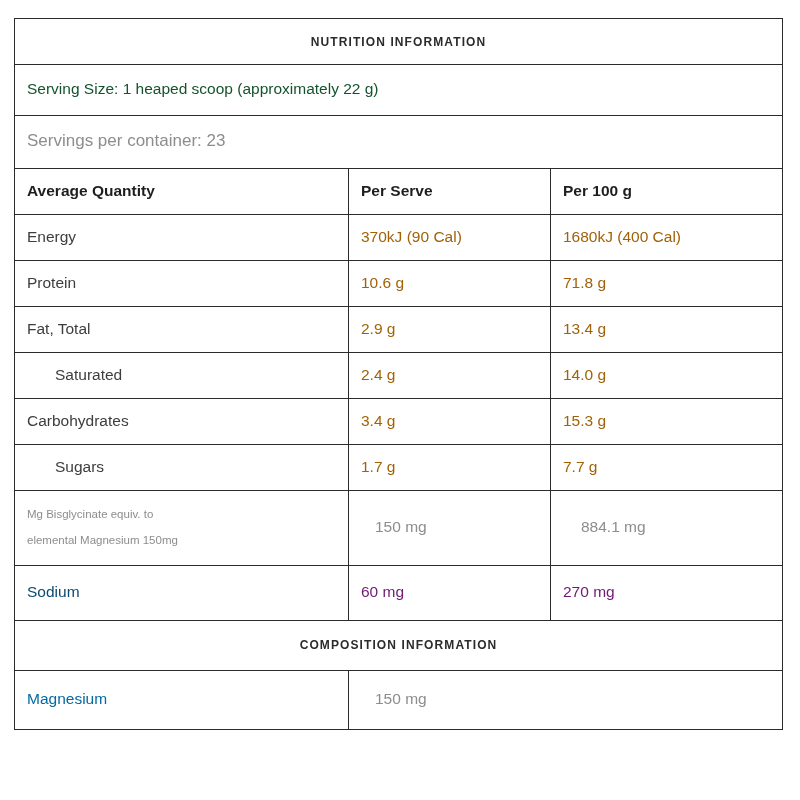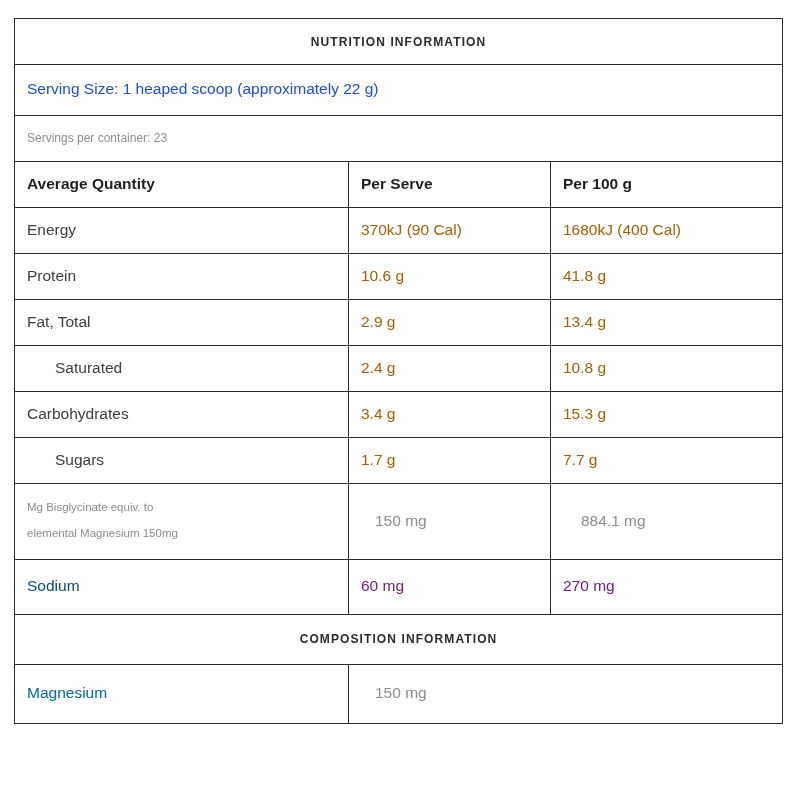--- a/index.html
+++ b/index.html
@@ -46,25 +46,25 @@
   .banner {
     text-align: center;
     font-size: 12px;
     font-weight: bold;
     letter-spacing: 1.1px;
     color: #2b2b2b;
     padding: 15px 6px 14px 6px;
   }
   .serving {
     font-size: 15.5px;
-    color: #1d4ed8;
+    color: #14532d;
     padding: 14px 12px 15px 12px;
   }
   .servings-container {
-    font-size: 12px;
+    font-size: 17px;
     color: #8d8d8d;
     padding: 14px 12px 15px 12px;
   }
   .hdr {
     font-size: 15.5px;
     font-weight: bold;
     color: #1e1e1e;
     padding: 12px 12px 12px 12px;
   }
   .row-label {
@@ -170,21 +170,21 @@
           </td>
       </tr>
       <tr>
         <td>
             <div class="cell row-label">Protein</div>
           </td>
         <td>
             <div class="cell row-val">10.6 g</div>
           </td>
         <td>
-            <div class="cell row-val">41.8 g</div>
+            <div class="cell row-val">71.8 g</div>
           </td>
       </tr>
       <tr>
         <td>
             <div class="cell row-label">Fat, Total</div>
           </td>
         <td>
             <div class="cell row-val">2.9 g</div>
           </td>
         <td>
@@ -192,21 +192,21 @@
           </td>
       </tr>
       <tr>
         <td>
             <div class="cell row-label indent">Saturated</div>
           </td>
         <td>
             <div class="cell row-val">2.4 g</div>
           </td>
         <td>
-            <div class="cell row-val">10.8 g</div>
+            <div class="cell row-val">14.0 g</div>
           </td>
       </tr>
       <tr>
         <td>
             <div class="cell row-label">Carbohydrates</div>
           </td>
         <td>
             <div class="cell row-val">3.4 g</div>
           </td>
         <td>

